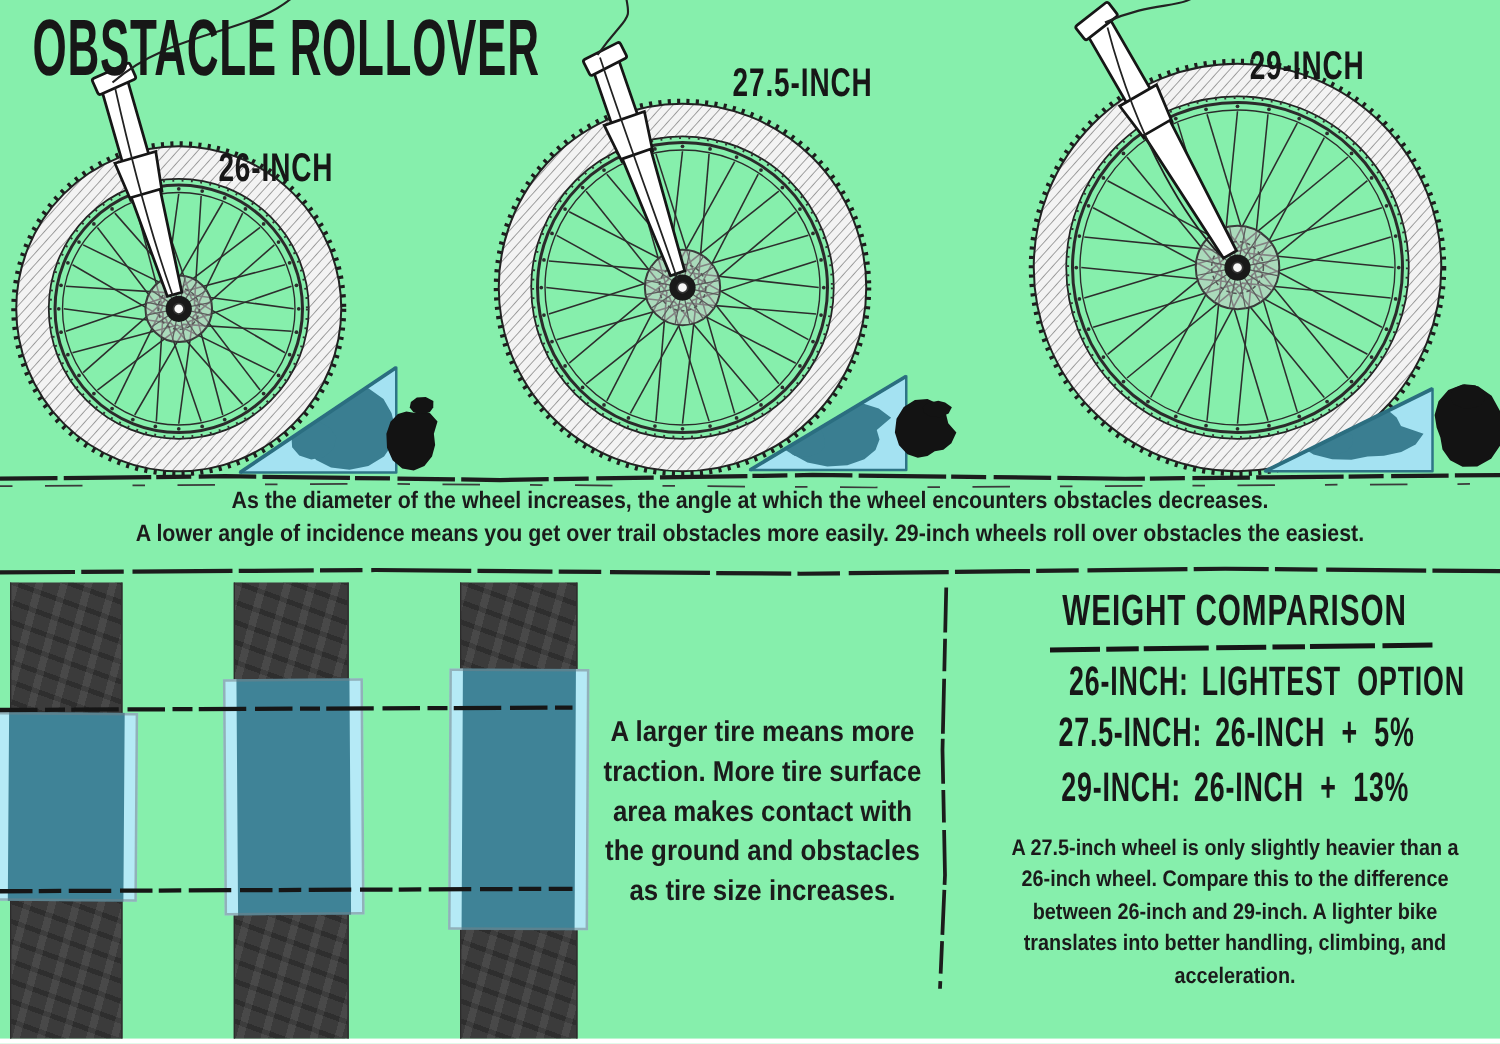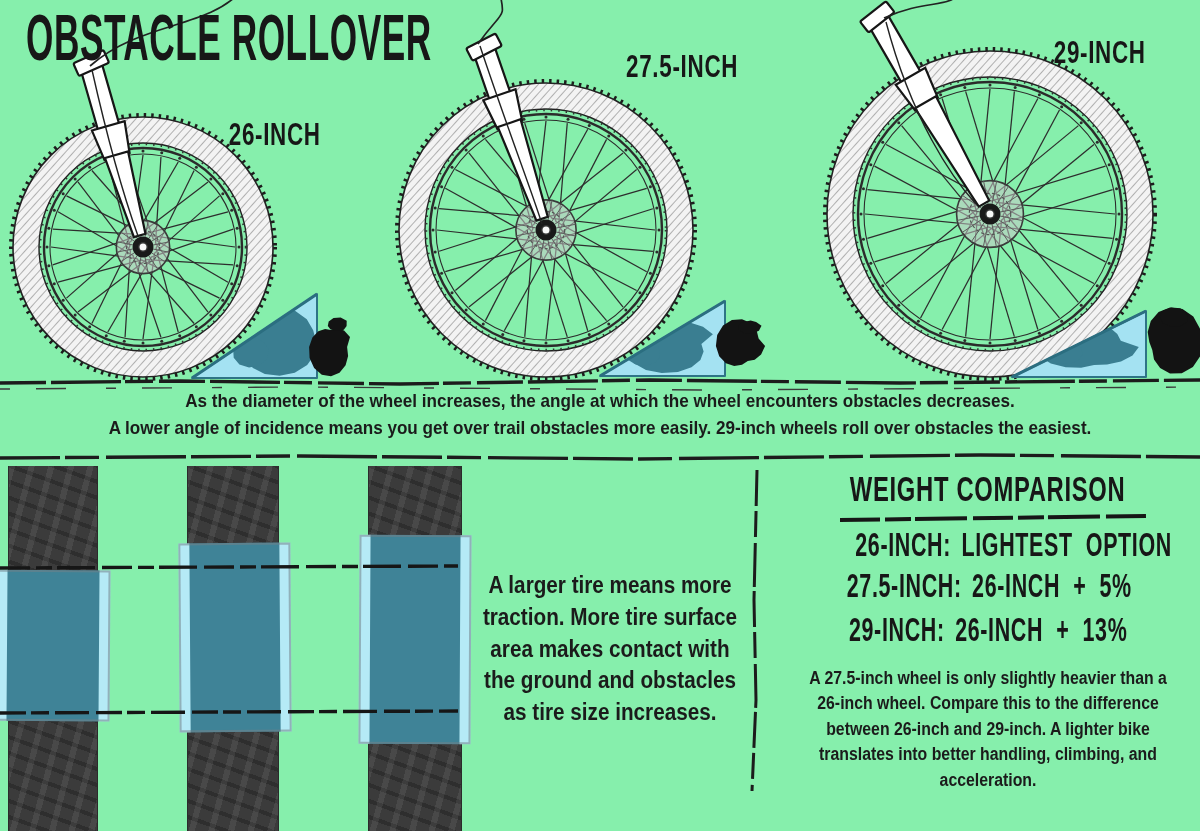--- a/index.html
+++ b/index.html
@@ -3,21 +3,21 @@
 <meta charset="utf-8">
 <style>
   html,body{margin:0;padding:0;background:#fff;}
   .stage{position:relative;width:1200px;height:831px;background:#86efac;overflow:hidden;
          font-family:"Liberation Sans",sans-serif;color:#1b1b1b;}
   #art{position:absolute;left:0;top:0;z-index:5;pointer-events:none;}
   .txt{position:absolute;z-index:10;}
   
   .hand{display:inline-block;font-weight:700;white-space:nowrap;letter-spacing:1px;color:#171717;}
   .title{left:26px;top:6px;font-size:64px;line-height:1;transform:scale(.55,1);transform-origin:0 0;}
-  .wlabel-wrap{width:240px;text-align:center;}
+  .wlabel-wrap{width:240px;}
   .wlabel{font-size:32px;line-height:1;transform:scale(.7,1);transform-origin:center;}
   .lbl26{left:155px;top:86px;margin-top:32px;}
   .lbl275{left:562px;top:50px;}
   .lbl29{left:980px;top:36px;}
   .caption{left:0;top:388px;width:1200px;text-align:center;font-size:19px;font-weight:700;
            line-height:26.5px;white-space:pre-line;transform:scale(.9,1);transform-origin:center top;}
   
   .tire{position:absolute;z-index:1;background-color:#3b3b3b;
         background-image:
           repeating-linear-gradient(105deg, rgba(255,255,255,.07) 0 6px, transparent 6px 19px),

